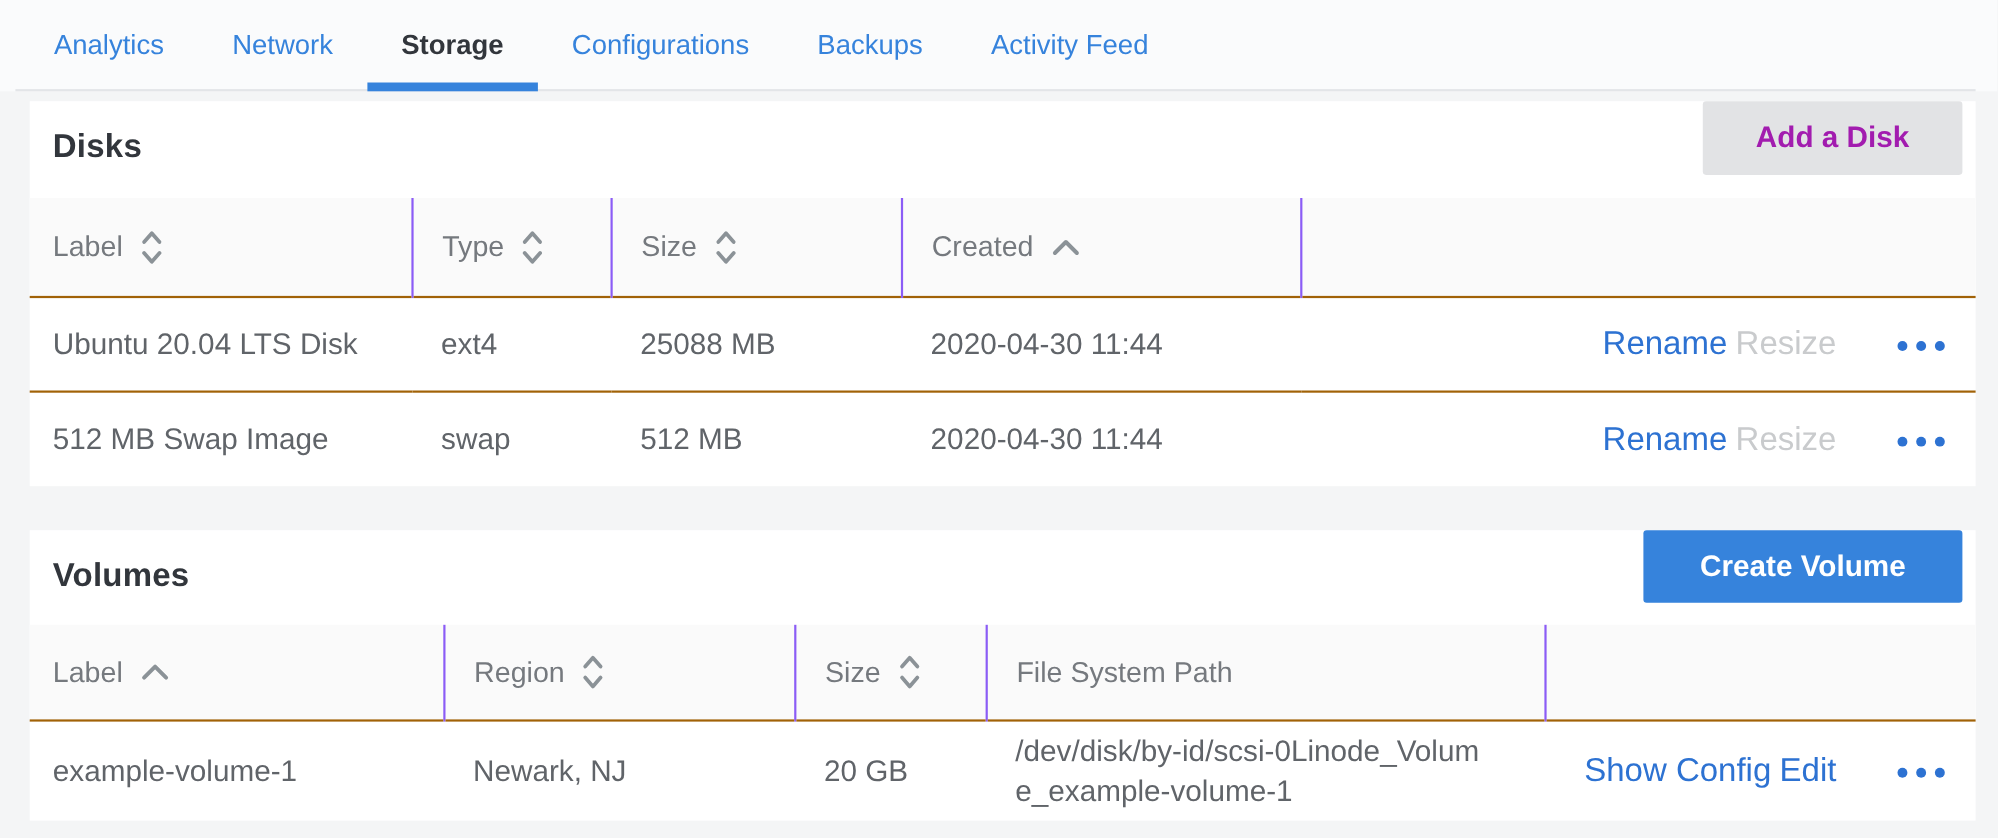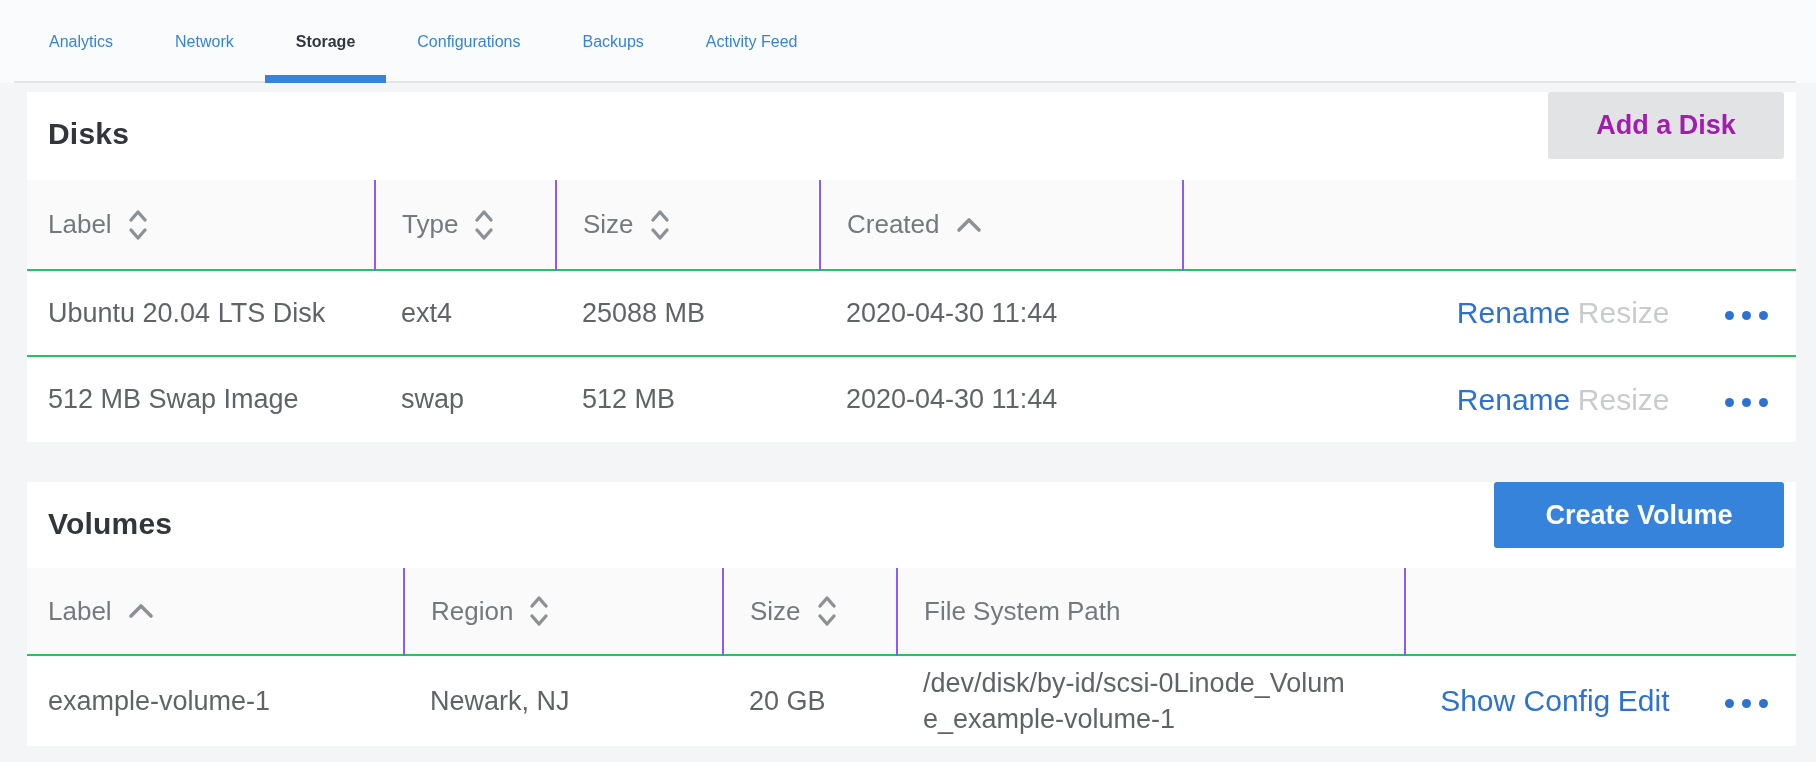--- a/index.html
+++ b/index.html
@@ -16,21 +16,21 @@
   .tabbar {
     position:relative; height:83px; background:#fafbfc;
     display:flex; align-items:stretch; padding-left:18px;
   }
   .tabbar-line {
     position:absolute; left:14px; right:20px; bottom:0; height:2px;
     background:#e3e5e8;
   }
   .tab {
     position:relative; display:flex; align-items:center;
-    padding:12px 31px; font-size:16px; color:#3683dc; cursor:pointer;
+    padding:12px 31px; font-size:25px; color:#3683dc; cursor:pointer;
     white-space:nowrap;
   }
   .tab.active { color:#32363c; font-weight:700; }
   .tab-underline {
     position:absolute; left:0; right:0; bottom:0; height:8px;
     background:#3683dc; z-index:2;
   }
 
   
   .card { background:#ffffff; margin-left:27px; margin-right:20px; }
@@ -60,21 +60,21 @@
     background:#fafafa; height:90px;
     font-weight:400; font-size:26px; color:#75797e; text-align:left;
     padding:0 0 0 26px;
   }
   thead th:first-child { padding-left:21px; }
   thead th + th { border-left:2px solid #8b5cf6; }
   .th-inner { display:inline-flex; align-items:center; gap:15px; cursor:pointer; }
 
   tbody td {
     height:86px; font-size:27px; color:#606469;
-    padding:0 0 0 26px; border-top:2px solid #22c55e;
+    padding:0 0 0 26px; border-top:2px solid #a16207;
     vertical-align:middle;
   }
   tbody td:first-child { padding-left:21px; }
 
   .cell-actions { text-align:right; padding-right:26px; white-space:nowrap; }
   .action-link {
     display:inline-block; font-size:30px;
     color:#2d72d2; cursor:pointer;
   }
   .action-link.disabled { color:#c9cbcd; cursor:default; }

